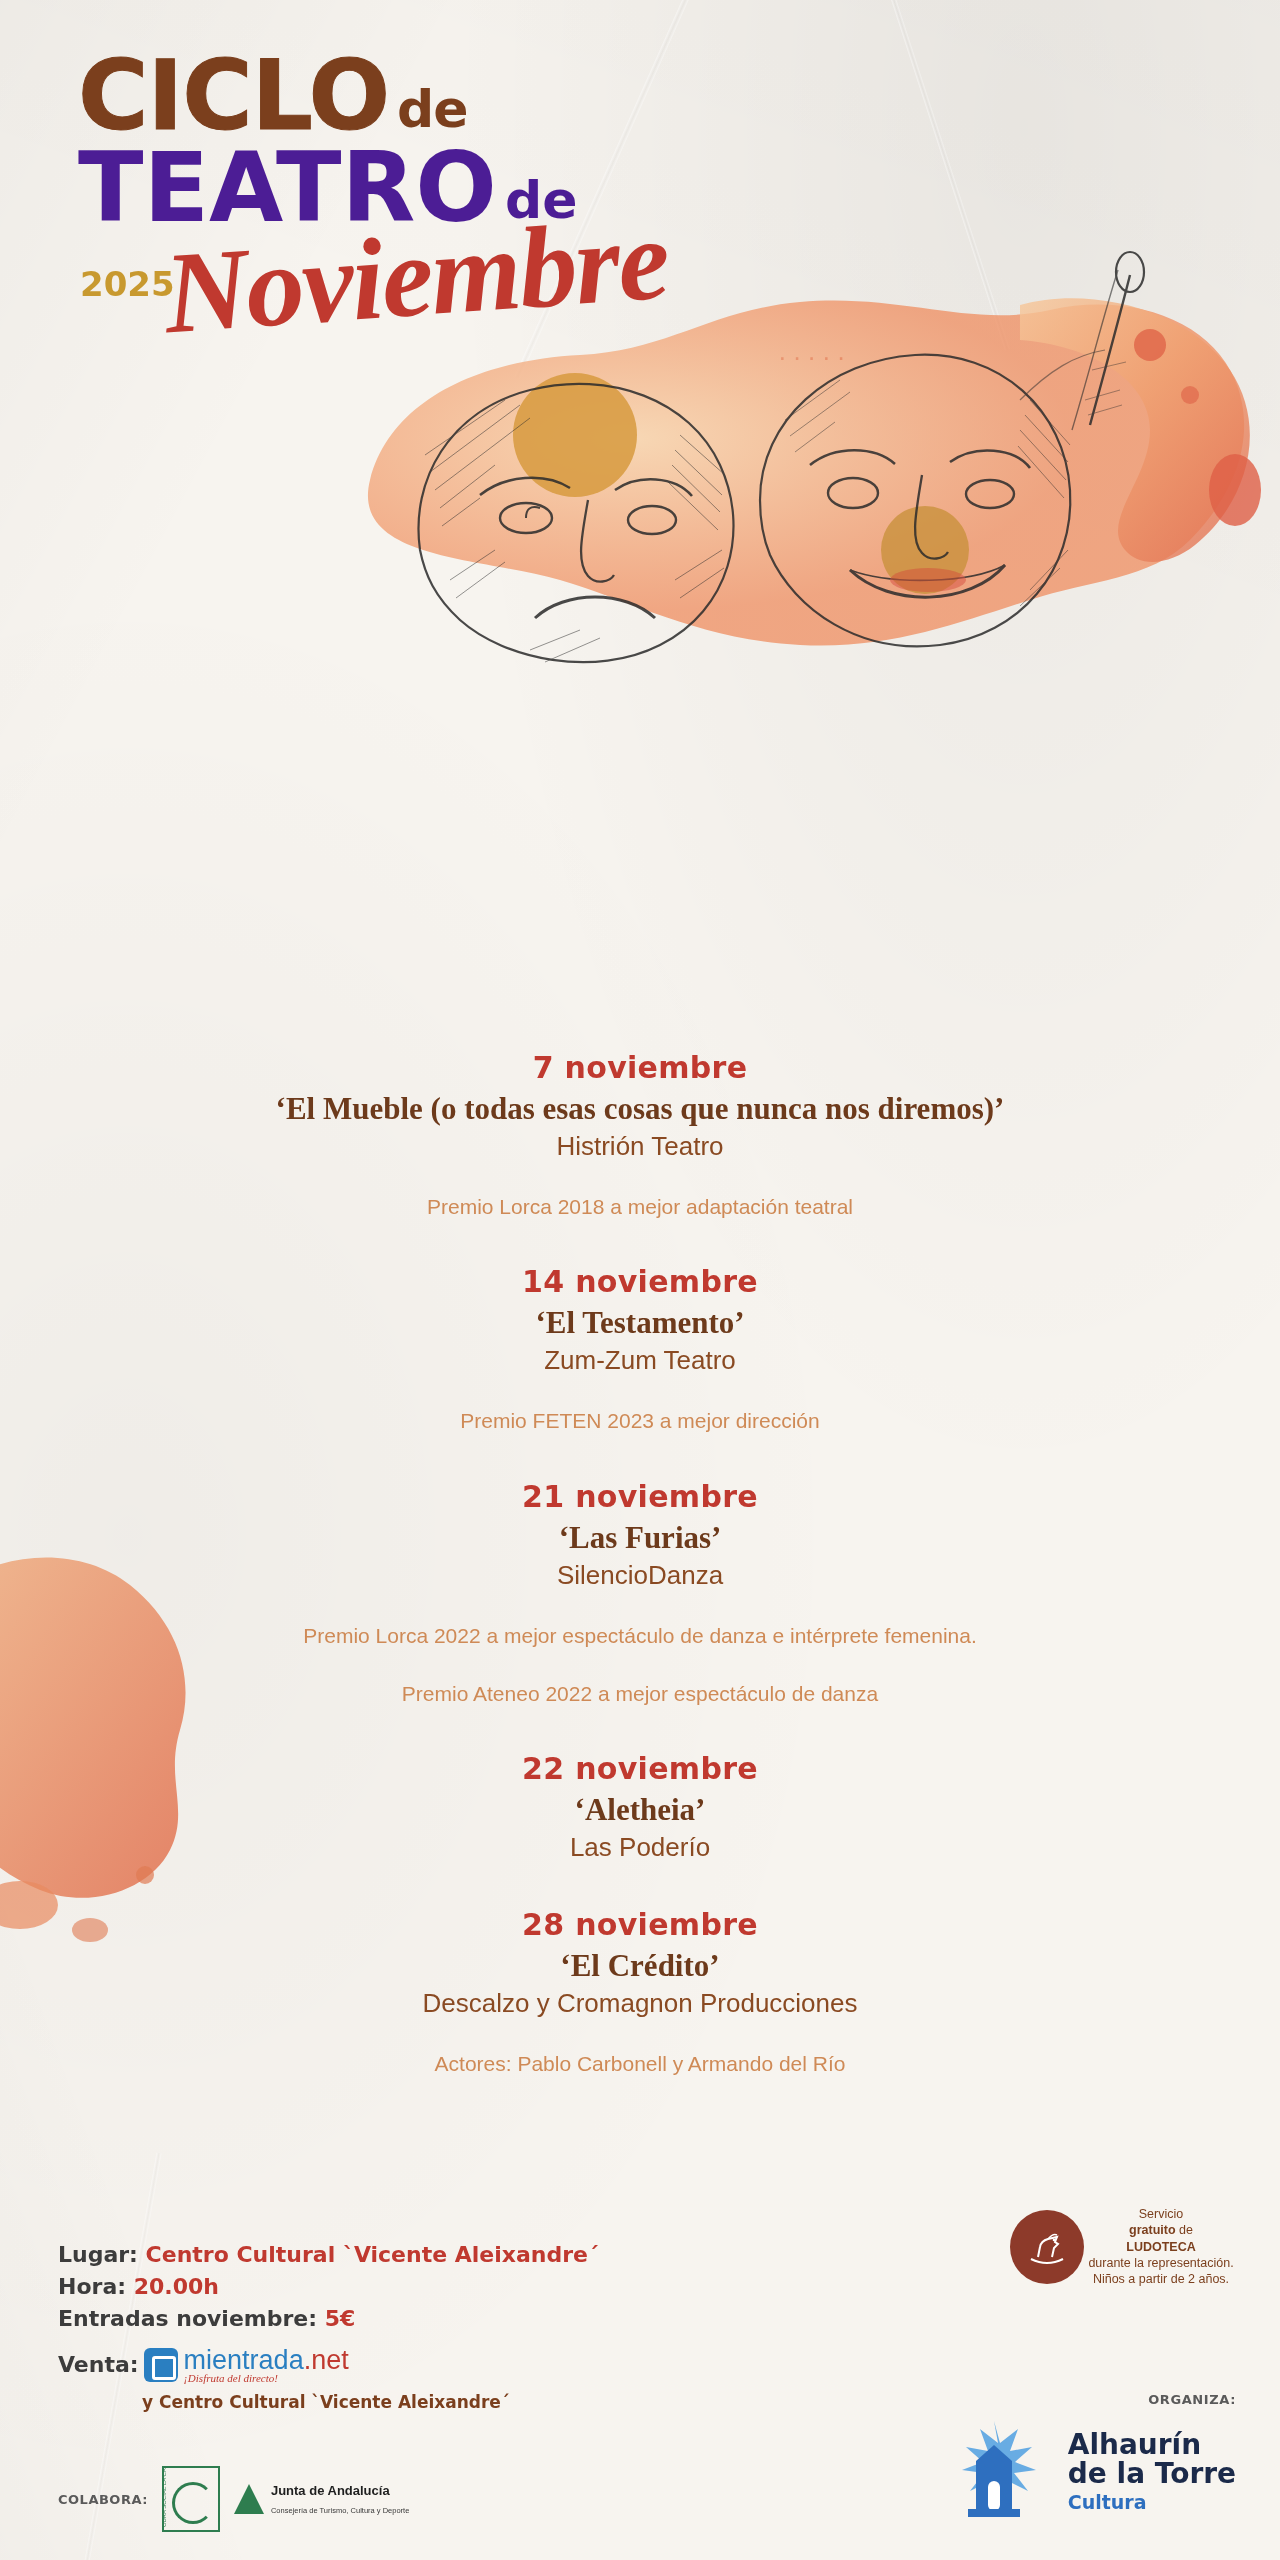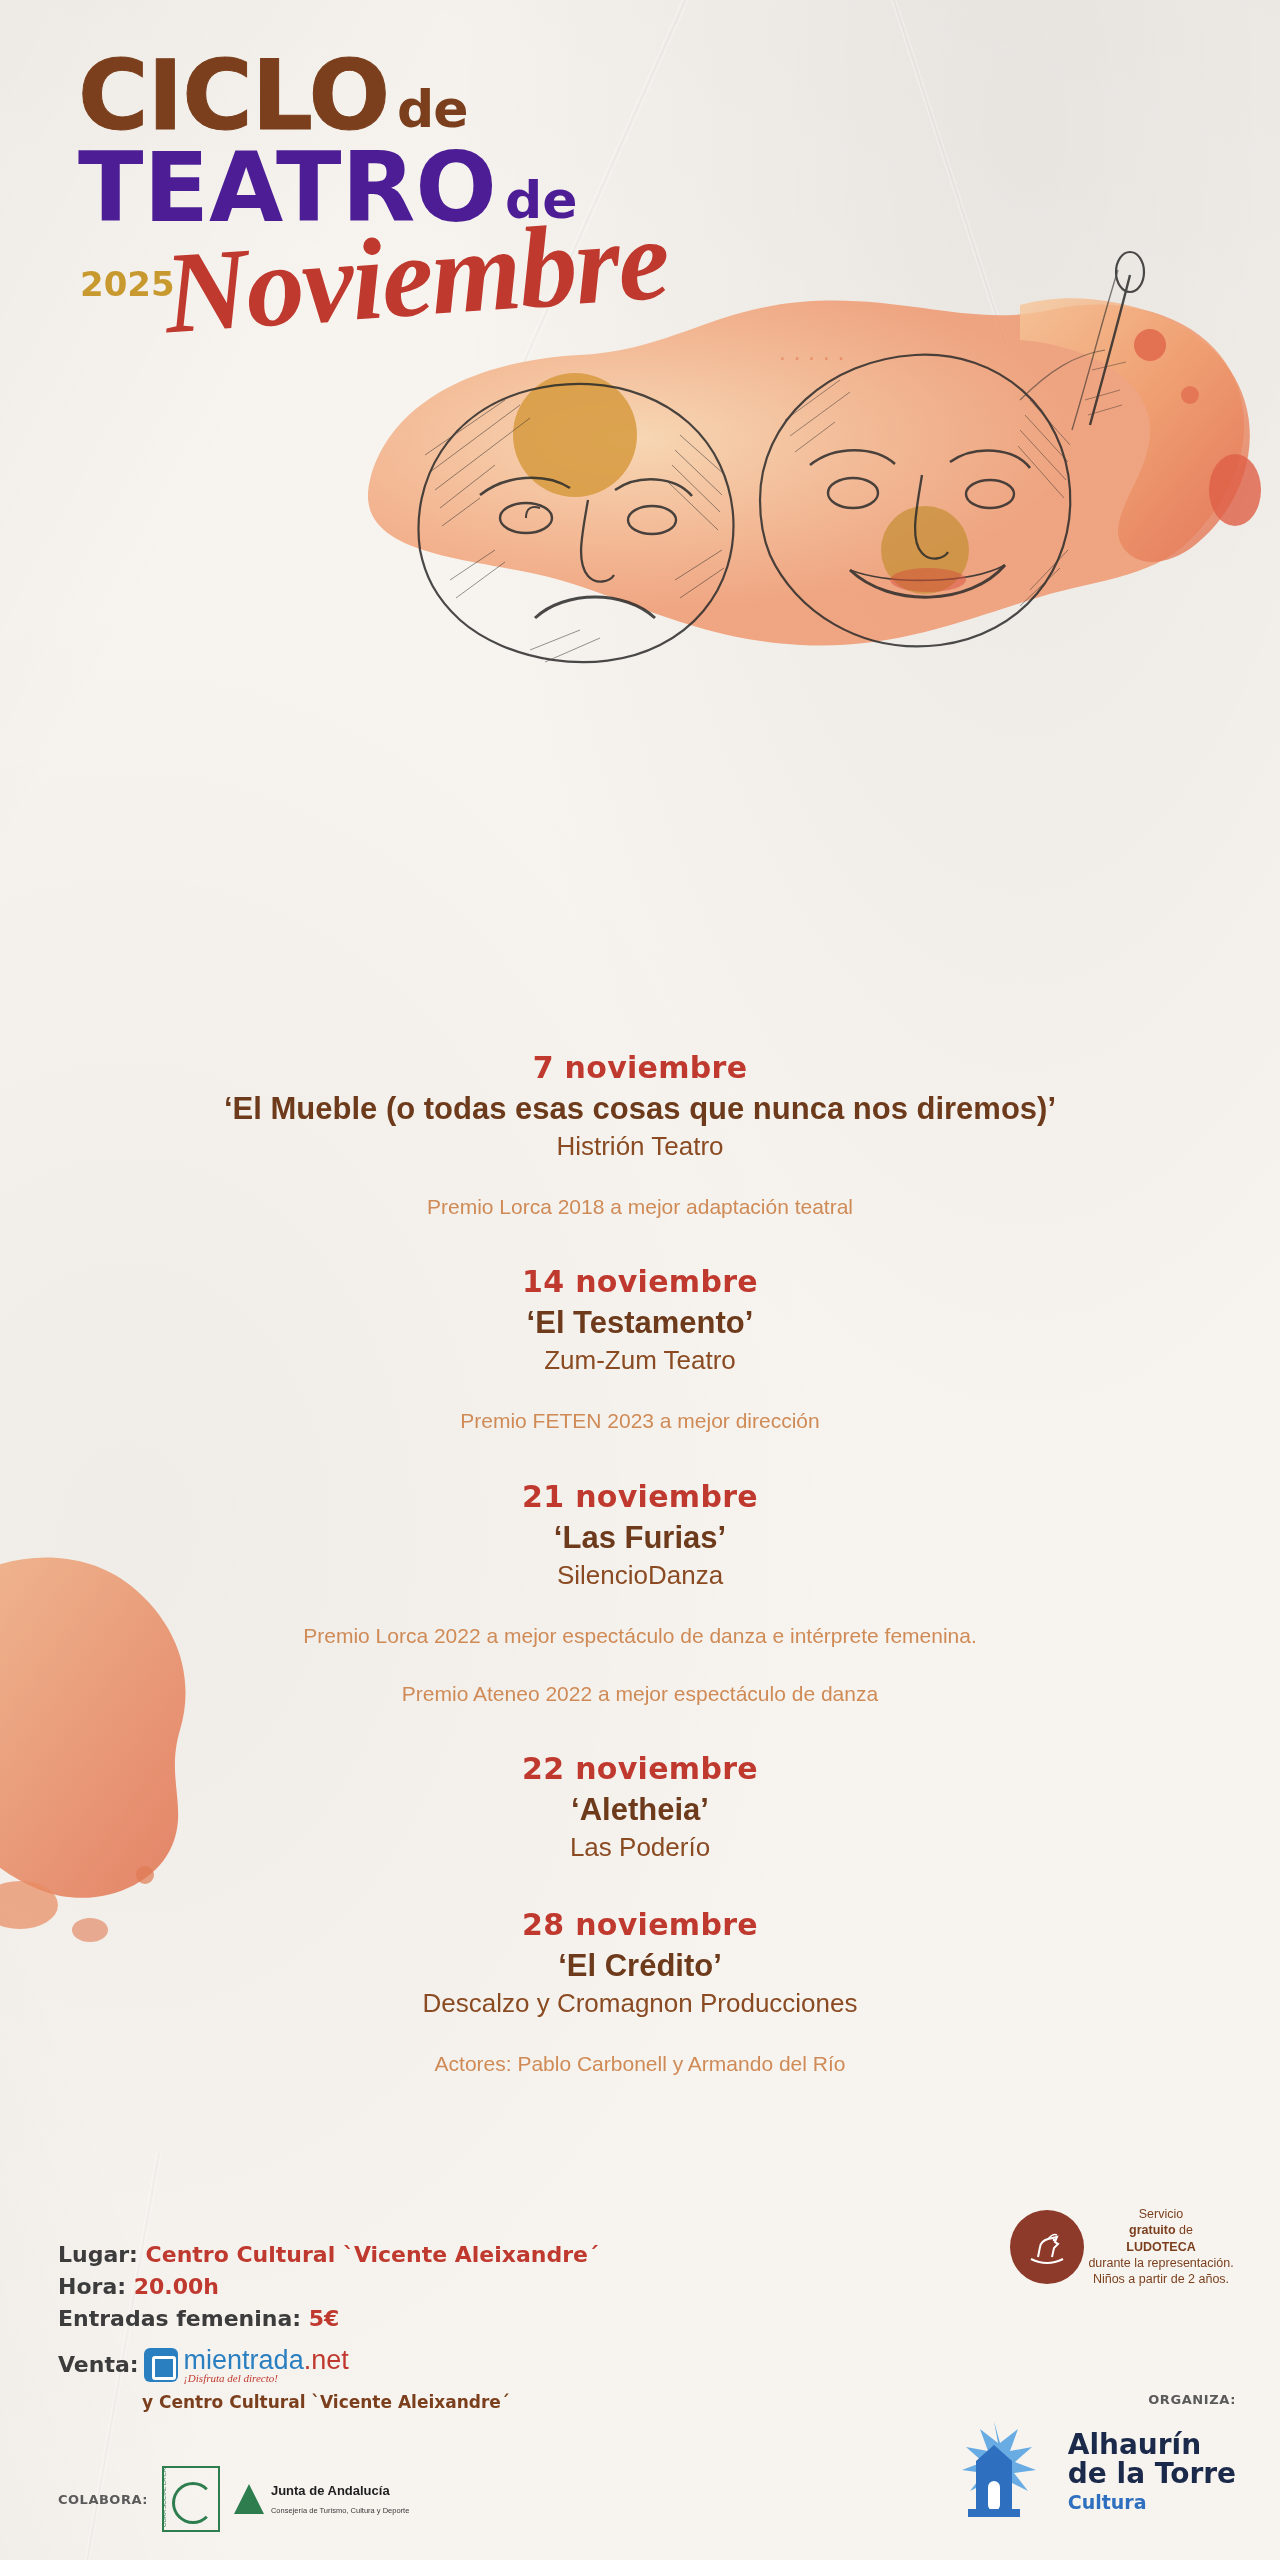--- a/index.html
+++ b/index.html
@@ -140,21 +140,21 @@
   .show { margin-bottom: 44px; }
   .show-date {
     font-family: "DejaVu Sans", sans-serif;
     font-weight: bold;
     font-size: 30px;
     color: #c0392f;
     letter-spacing: .3px;
     margin-bottom: 6px;
   }
   .show-title {
-    font-family: Liberation Sans, sans-serif;
+    font-family: Liberation Serif, serif;
     font-weight: bold;
     font-size: 31px;
     color: #6d3a1b;
     margin-bottom: 4px;
   }
   .show-company {
     font-family: "Liberation Sans", sans-serif;
     font-size: 26px;
     color: #8a4a22;
     margin-bottom: 3px;
@@ -560,21 +560,21 @@
   <div class="info">
     <div class="info-line">
       <span>Lugar:</span>
       <span class="val">Centro Cultural `Vicente Aleixandre´</span>
     </div>
     <div class="info-line">
       <span>Hora:</span>
       <span class="val">20.00h</span>
     </div>
     <div class="info-line">
-      <span>Entradas femenina:</span>
+      <span>Entradas noviembre:</span>
       <span class="val">5€</span>
     </div>
 
     <div class="venta-row">
       <span class="venta-label">Venta:</span>
       <div class="mientrada">
         <span class="mi-icon"></span>
         <span>
           <span class="mi-text">
             <span class="a">mientrada</span><span class="b">.net</span>

